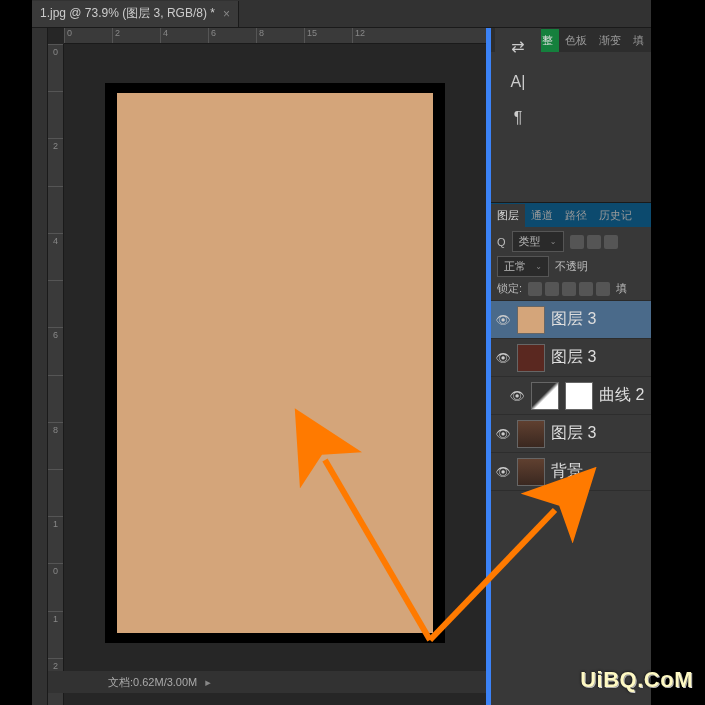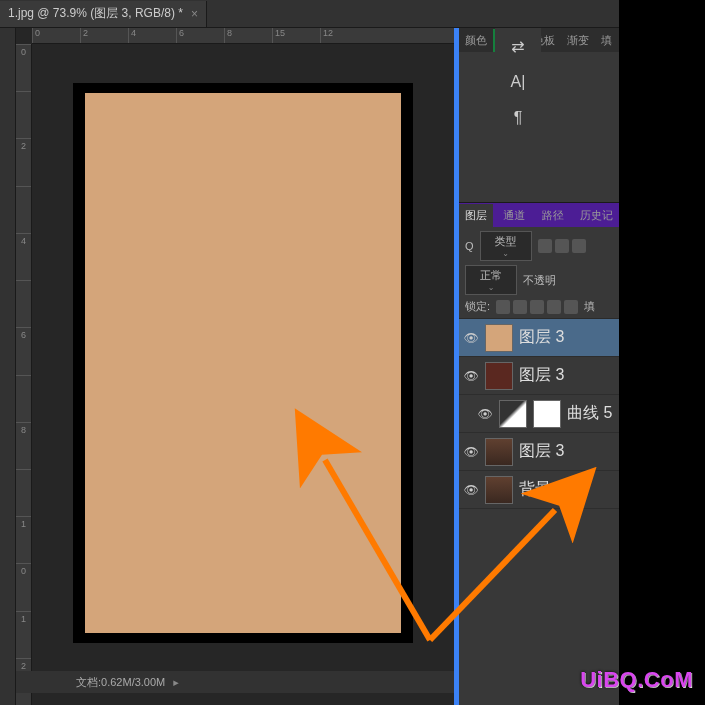--- a/index.html
+++ b/index.html
@@ -1,17 +1,17 @@
 <!DOCTYPE html>
 <html><head>
 <meta charset="utf-8">
 <style>
 * { margin: 0; padding: 0; box-sizing: border-box; }
 body { width: 705px; height: 705px; background: #000; font-family: "Microsoft YaHei", sans-serif; font-size: 12px; color: #a8a8a8; overflow: hidden; position: relative; }
-.app { width: 619px; height: 705px; background: #323232; display: flex; flex-direction: column; }
+.app { width: 619px; height: 705px; background: #323232; display: flex; flex-direction: column; margin-left: 32px; }
 .tab-bar { height: 28px; background: #323232; display: flex; align-items: center; border-bottom: 1px solid #1a1a1a; }
 .doc-tab { height: 26px; background: #3a3a3a; padding: 0 8px; display: flex; align-items: center; border-right: 1px solid #1a1a1a; color: #ccc; }
 .doc-tab .close { margin-left: 8px; color: #888; cursor: pointer; }
 .main-row { flex: 1; display: flex; overflow: hidden; }
 .leftcol { width: 16px; background: #323232; border-right: 1px solid #1a1a1a; display: flex; flex-direction: column; }
 .canvas-area { flex: 1; background: #262626; position: relative; overflow: hidden; }
 .ruler-h { position: absolute; top: 0; left: 16px; right: 0; height: 16px; background: #3a3a3a; display: flex; color: #888; font-size: 9px; border-bottom: 1px solid #1a1a1a; }
 .ruler-h span { width: 48px; border-left: 1px solid #555; padding-left: 2px; }
 .ruler-v { position: absolute; top: 16px; left: 0; width: 16px; bottom: 0; background: #3a3a3a; color: #888; font-size: 9px; display: flex; flex-direction: column; border-right: 1px solid #1a1a1a; }
 .ruler-v span { height: 48px; border-top: 1px solid #555; padding-top: 2px; text-align: center; }
@@ -26,42 +26,42 @@
 .panel-tabs { height: 24px; display: flex; align-items: flex-end; background: #2d2d2d; }
 .panel-tabs .ptab { padding: 4px 6px; color: #999; font-size: 11px; cursor: pointer; }
 .panel-tabs .ptab.active { background: #15803d; color: #ddd; }
 .adj-panel { padding: 6px 8px; border-bottom: 1px solid #1a1a1a; }
 .adj-title { font-size: 11px; color: #ccc; margin-bottom: 6px; }
 .adj-row { display: flex; gap: 6px; margin-bottom: 6px; flex-wrap: wrap; }
 .adj-row .ai { width: 20px; height: 18px; background: #555; border-radius: 2px; }
 .adj-row .ai.bright { background: radial-gradient(circle, #fff 30%, #555 70%); }
 .spacer { height: 150px; }
 .layers-panel { flex: 1; display: flex; flex-direction: column; background: #383838; border-top: 1px solid #1a1a1a; }
-.layers-tabs { height: 24px; display: flex; align-items: flex-end; background: #4c1d95; justify-content: space-between; }
+.layers-tabs { height: 24px; display: flex; align-items: flex-end; background: #0c4a6e; }
 .layers-tabs .ptab { padding: 4px 6px; color: #999; font-size: 11px; cursor: pointer; }
 .layers-tabs .ptab.active { background: #383838; color: #ddd; }
 .layer-controls { padding: 4px 6px; display: flex; flex-direction: column; gap: 4px; border-bottom: 1px solid #2a2a2a; }
 .lc-row { display: flex; align-items: center; gap: 6px; font-size: 11px; color: #bbb; }
-.lc-row .dd { background: #2a2a2a; border: 1px solid #555; padding: 2px 6px; min-width: 52px; display: flex; align-items: center; justify-content: space-between; flex-direction: column; }
+.lc-row .dd { background: #2a2a2a; border: 1px solid #555; padding: 2px 6px; min-width: 52px; display: flex; align-items: center; justify-content: space-between; }
 .lc-row .dd .chev { font-size: 8px; color: #888; }
 .lc-row .iconset { display: flex; gap: 3px; }
 .lc-row .iconset .ic { width: 14px; height: 14px; background: #555; border-radius: 2px; }
 .layer-list { flex: 1; overflow: hidden; }
 .layer-item { display: flex; align-items: center; height: 38px; border-bottom: 1px solid #2d2d2d; padding: 0 4px; gap: 6px; }
 .layer-item.selected { background: #4a6a8a; }
 .layer-item .eye { width: 16px; text-align: center; color: #ccc; font-size: 12px; }
 .layer-item .thumb { width: 28px; height: 28px; border: 1px solid #666; background: #888; flex-shrink: 0; }
 .layer-item .thumb.tan { background: #d4a57a; }
 .layer-item .thumb.dkred { background: #5a2820; }
 .layer-item .thumb.curves { background: linear-gradient(135deg, #333 45%, #fff 55%); display: flex; }
 .layer-item .thumb.mask { background: #fff; }
 .layer-item .thumb.photo { background: linear-gradient(#604030, #3a2820); }
 .layer-item .lname { color: #ddd; font-size: 16px; }
 .layer-item.indent { padding-left: 18px; }
-.watermark { position: absolute; right: 12px; bottom: 12px; font-family: Arial, sans-serif; font-size: 22px; font-weight: bold; color: #d946ef; text-shadow: 0 0 3px #000, 1px 1px 0 #fff; letter-spacing: 0.5px; }
+.watermark { position: absolute; right: 12px; bottom: 12px; font-family: Arial, sans-serif; font-size: 22px; font-weight: bold; color: #fef9c3; text-shadow: 0 0 3px #000, 1px 1px 0 #fff; letter-spacing: 0.5px; }
 svg.arrows { position: absolute; top: 0; left: 0; width: 705px; height: 705px; pointer-events: none; }
 </style>
 </head>
 <body>
 
 <div class="app">
   <div class="tab-bar">
     <div class="doc-tab">
       <span>1.jpg @ 73.9% (图层 3, RGB/8) *</span>
       <span class="close">×</span>
@@ -167,21 +167,21 @@
           </div>
           <div class="layer-item">
             <span class="eye">👁</span>
             <div class="thumb dkred"></div>
             <span class="lname">图层 3</span>
           </div>
           <div class="layer-item indent">
             <span class="eye">👁</span>
             <div class="thumb curves"></div>
             <div class="thumb mask"></div>
-            <span class="lname">曲线 5</span>
+            <span class="lname">曲线 2</span>
           </div>
           <div class="layer-item">
             <span class="eye">👁</span>
             <div class="thumb photo"></div>
             <span class="lname">图层 3</span>
           </div>
           <div class="layer-item">
             <span class="eye">👁</span>
             <div class="thumb photo"></div>
             <span class="lname">背景</span>

